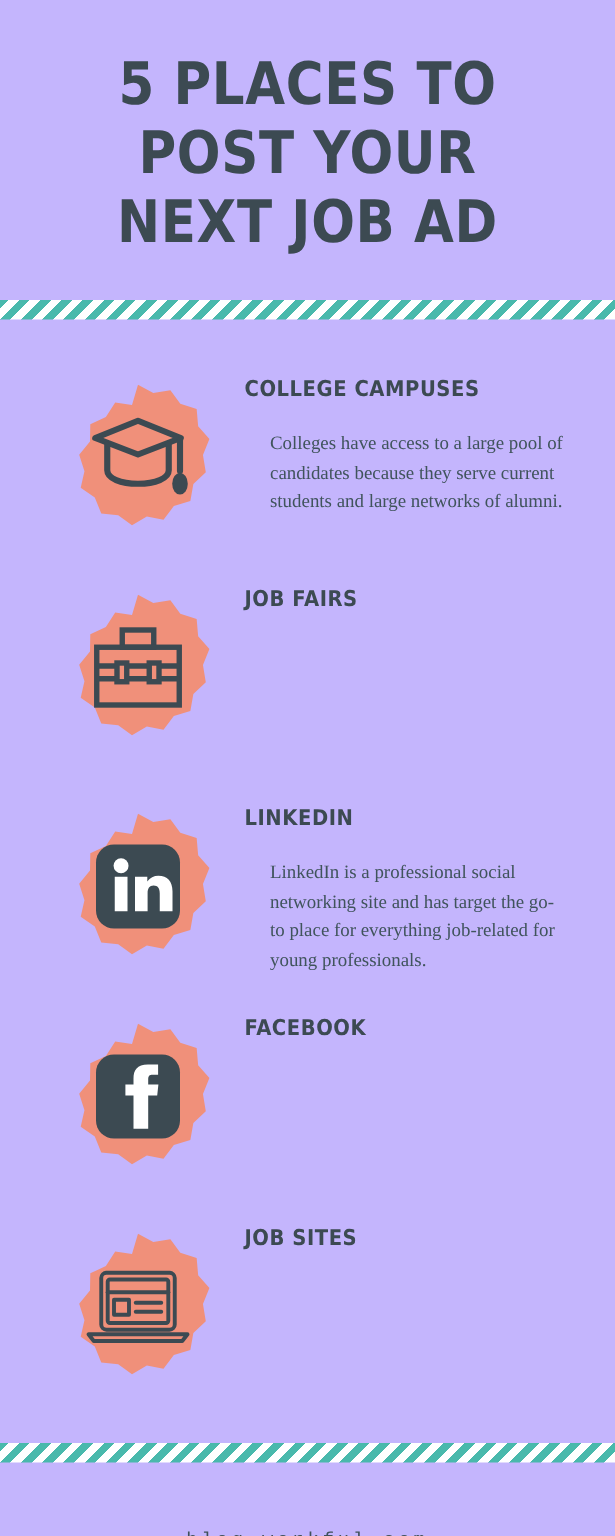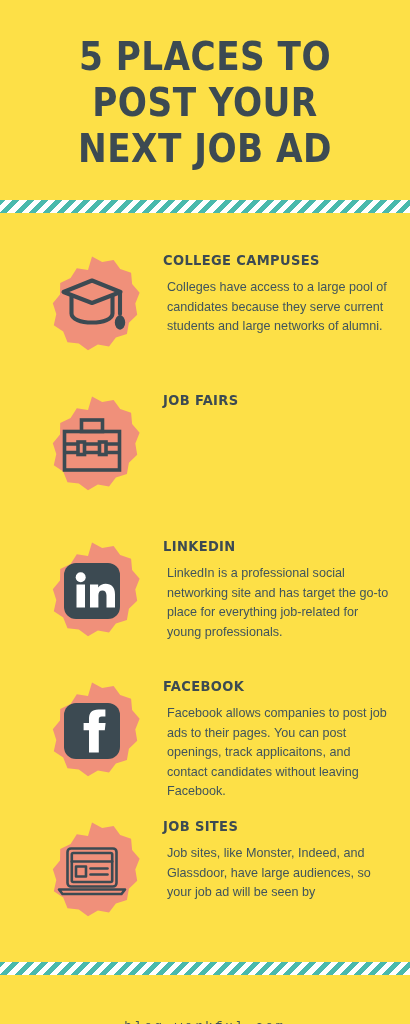--- a/index.html
+++ b/index.html
@@ -8,21 +8,21 @@
     background: #ffffff;
   }
   body {
     font-family: "Liberation Sans", sans-serif;
   }
 
   #infographic {
     position: relative;
     width: 410px;
     height: 1024px;
-    background: #fde047;
+    background: #c4b5fd;
     overflow: hidden;
   }
 
   
   .title-block {
     position: absolute;
     top: 34px;
     left: 0;
     width: 410px;
     text-align: center;
@@ -86,25 +86,25 @@
     line-height: 17px;
     letter-spacing: 0.4px;
     color: #3c4a52;
     text-transform: uppercase;
     transform: scaleX(0.9);
     transform-origin: left center;
     margin: 0 0 9px 0;
     white-space: nowrap;
   }
   .section-body {
-    font-family: Liberation Sans, sans-serif;
+    font-family: Liberation Serif, serif;
     font-size: 12.6px;
     line-height: 19.5px;
     color: #40545c;
-    margin: 4px;
+    margin: 17px;
   }
 
   
   .footer-url {
     position: absolute;
     left: 0;
     top: 1020px;
     width: 410px;
     text-align: center;
     font-family: Liberation Mono, monospace;
@@ -186,42 +186,40 @@
       <svg viewBox="0 0 104 104" xmlns="http://www.w3.org/2000/svg">
         <path fill="#f0907a" d="M52 1.5 L62.2 7.0 L73.6 5.1 L80.2 14.1 L91.1 17.7 L92.1 29.1 L99.6 37.7 L95.3 48.4 L97.2 59.8 L88.9 67.7 L86.9 79.0 L75.9 82.4 L69.0 91.5 L57.9 89.4 L48.0 95.2 L38.8 88.5 L27.5 87.3 L23.2 76.6 L13.8 70.2 L16.3 59.1 L12.8 48.2 L20.0 39.4 L20.2 27.9 L30.6 23.0 L36.8 13.3 L48.0 15.0 Z" transform="translate(0,3)"></path>
         <g>
           <rect x="24.0" y="25.0" width="56" height="56" rx="12" ry="12" fill="#3c4a52"></rect>
           <path fill="#ffffff" d="M58.8 45.0 L58.8 41.5 C58.8 39.4 59.5 38.5 61.9 38.5 L65.4 38.5 L65.4 31.6 L58.6 31.6 C51.3 31.6 49.0 35.4 49.0 41.0 L49.0 45.0 L43.6 45.0 L43.6 52.3 L49.0 52.3 L49.0 74.5 L58.8 74.5 L58.8 52.3 L64.8 52.3 L65.6 45.0 Z"></path>
         </g>
       </svg>
     </div>
     <div class="section-text">
       <p class="section-heading">FACEBOOK</p>
-      <p class="section-body">Facebook allows companies to post job ads to their pages. You can post openings, track applicaitons, and contact candidates without leaving Facebook.</p>
     </div>
   </div>
 
   <div class="section" style="top:818px;">
     <div class="badge">
       <svg viewBox="0 0 104 104" xmlns="http://www.w3.org/2000/svg">
         <path fill="#f0907a" d="M52 1.5 L62.2 7.0 L73.6 5.1 L80.2 14.1 L91.1 17.7 L92.1 29.1 L99.6 37.7 L95.3 48.4 L97.2 59.8 L88.9 67.7 L86.9 79.0 L75.9 82.4 L69.0 91.5 L57.9 89.4 L48.0 95.2 L38.8 88.5 L27.5 87.3 L23.2 76.6 L13.8 70.2 L16.3 59.1 L12.8 48.2 L20.0 39.4 L20.2 27.9 L30.6 23.0 L36.8 13.3 L48.0 15.0 Z" transform="translate(0,3)"></path>
         <g fill="none" stroke="#3c4a52" stroke-width="2.6" stroke-linejoin="round" stroke-linecap="round">
           <rect x="27.5" y="30.5" width="49" height="38" rx="3.5" ry="3.5"></rect>
           <rect x="31.8" y="35.0" width="40.4" height="29.0" rx="1.5" ry="1.5"></rect>
           <path d="M31.8 43.5 L72.2 43.5"></path>
           <rect x="36.0" y="48.5" width="10.0" height="10.0"></rect>
           <path d="M50.5 50.5 L67.5 50.5"></path>
           <path d="M50.5 56.5 L67.5 56.5"></path>
           <path d="M19.0 71.5 L85.0 71.5 L81.5 76.0 L22.5 76.0 Z"></path>
         </g>
       </svg>
     </div>
     <div class="section-text">
       <p class="section-heading">JOB SITES</p>
-      <p class="section-body">Job sites, like Monster, Indeed, and Glassdoor, have large audiences, so your job ad will be seen by</p>
     </div>
   </div>
 
   <div class="stripe-band" id="stripe-bottom"></div>
 
   <div class="footer-url">blog.workful.com</div>
 
 </div>
 
 </body></html>

